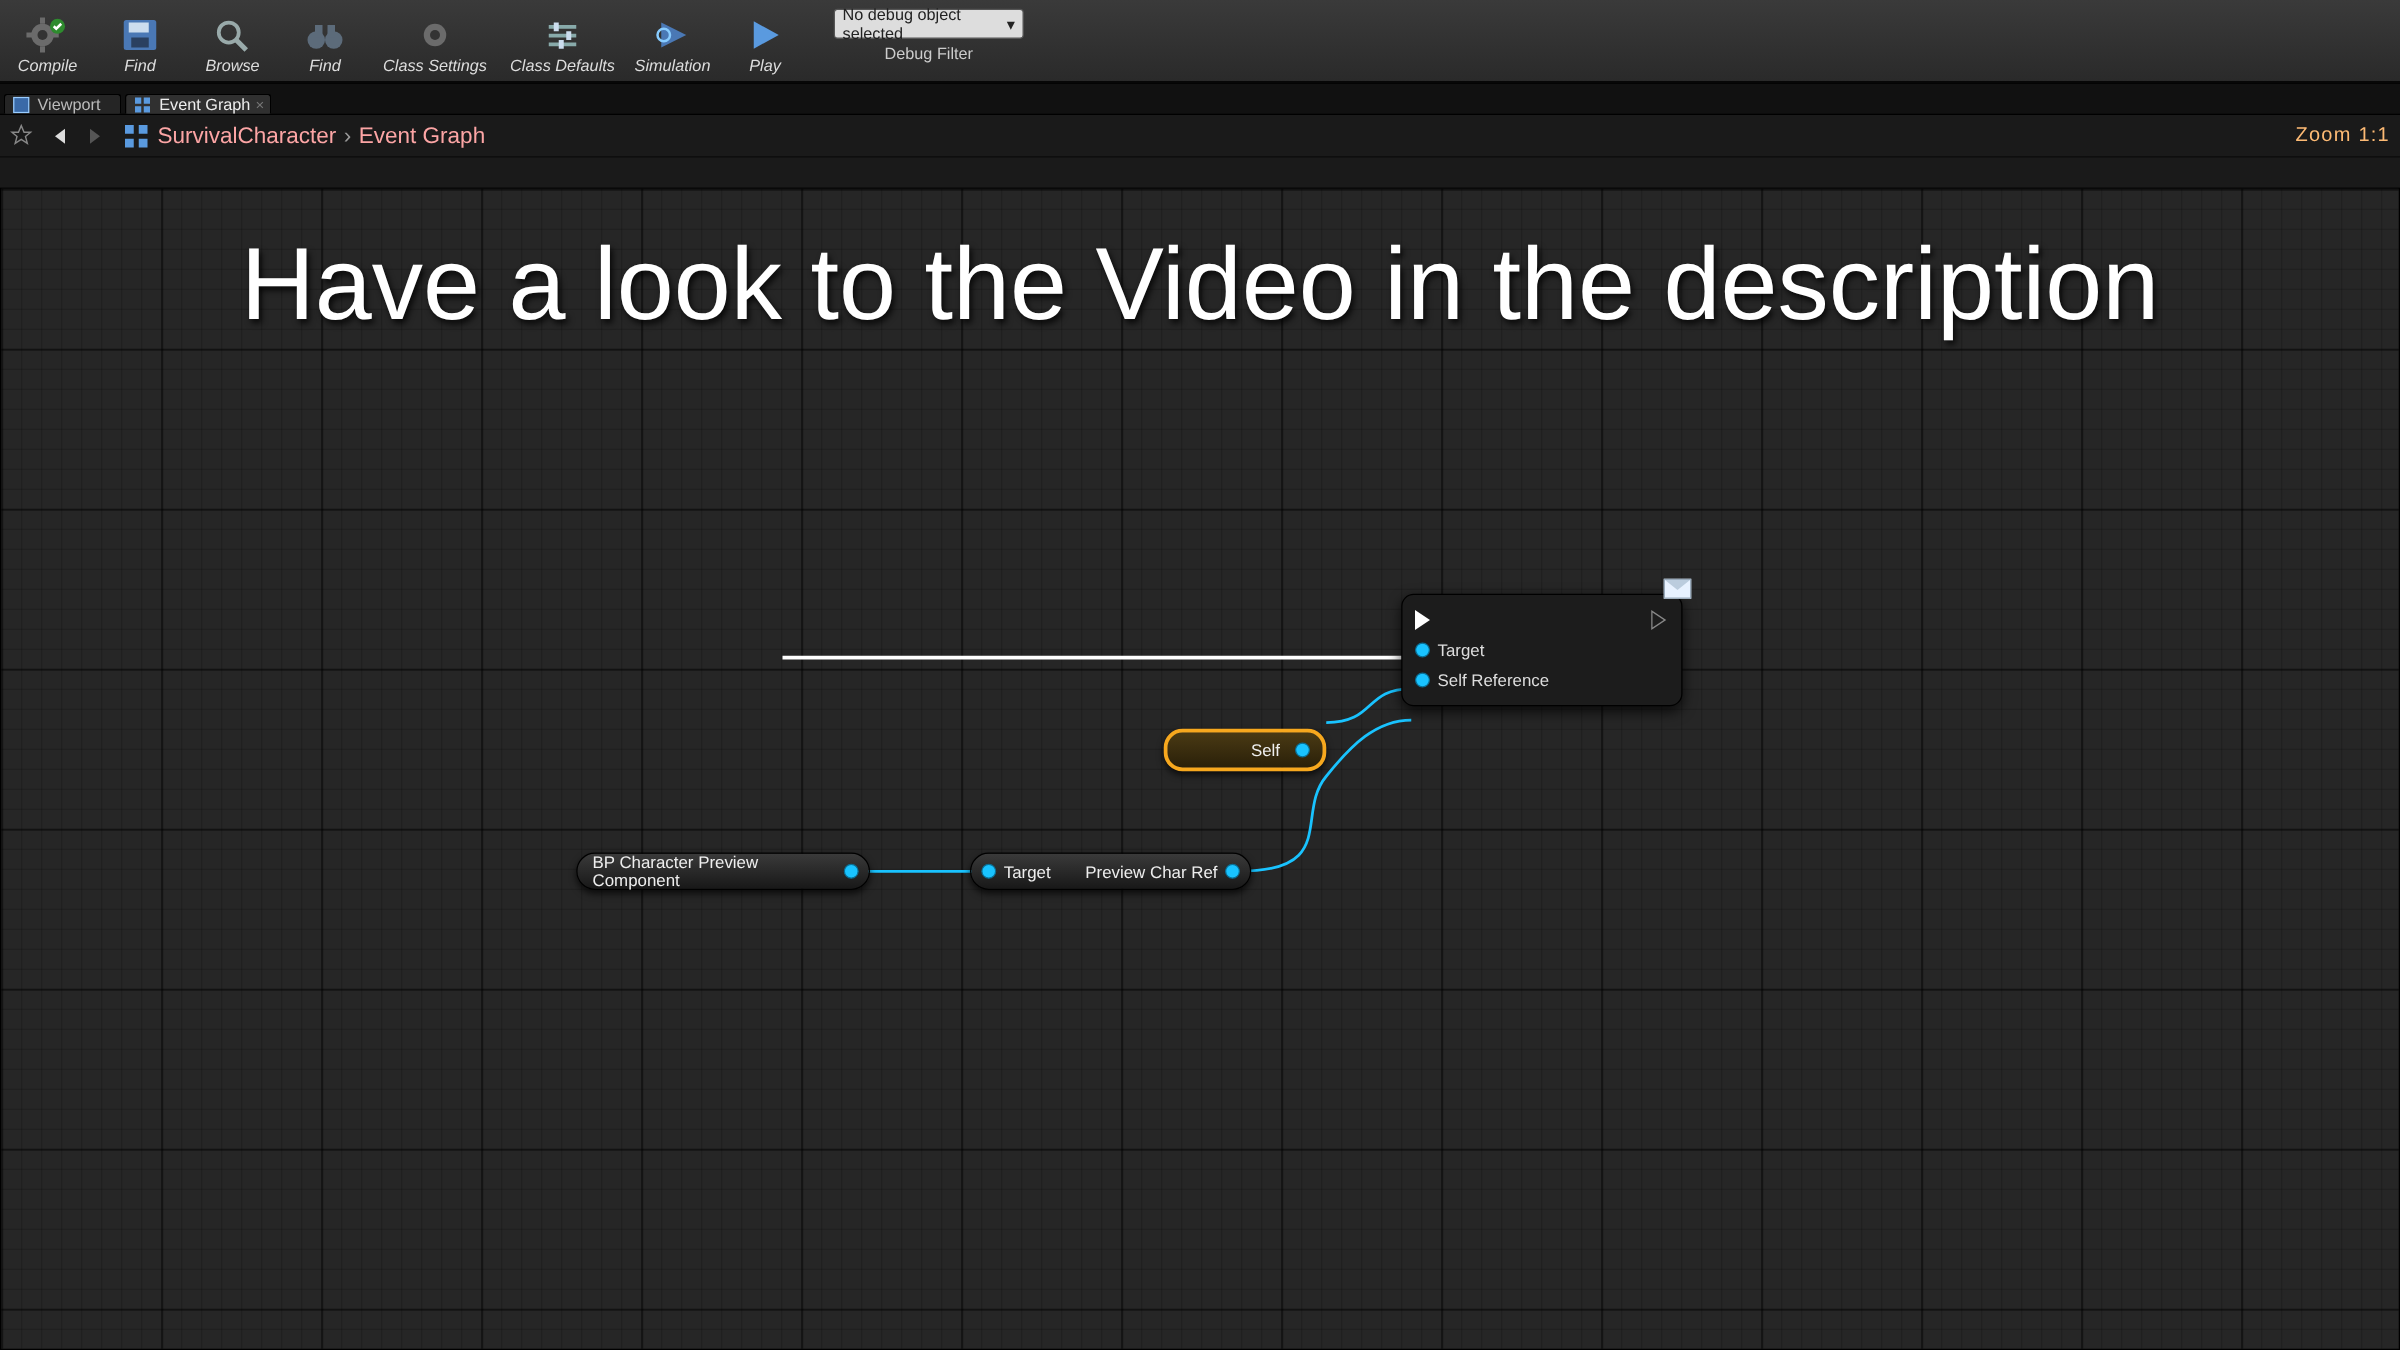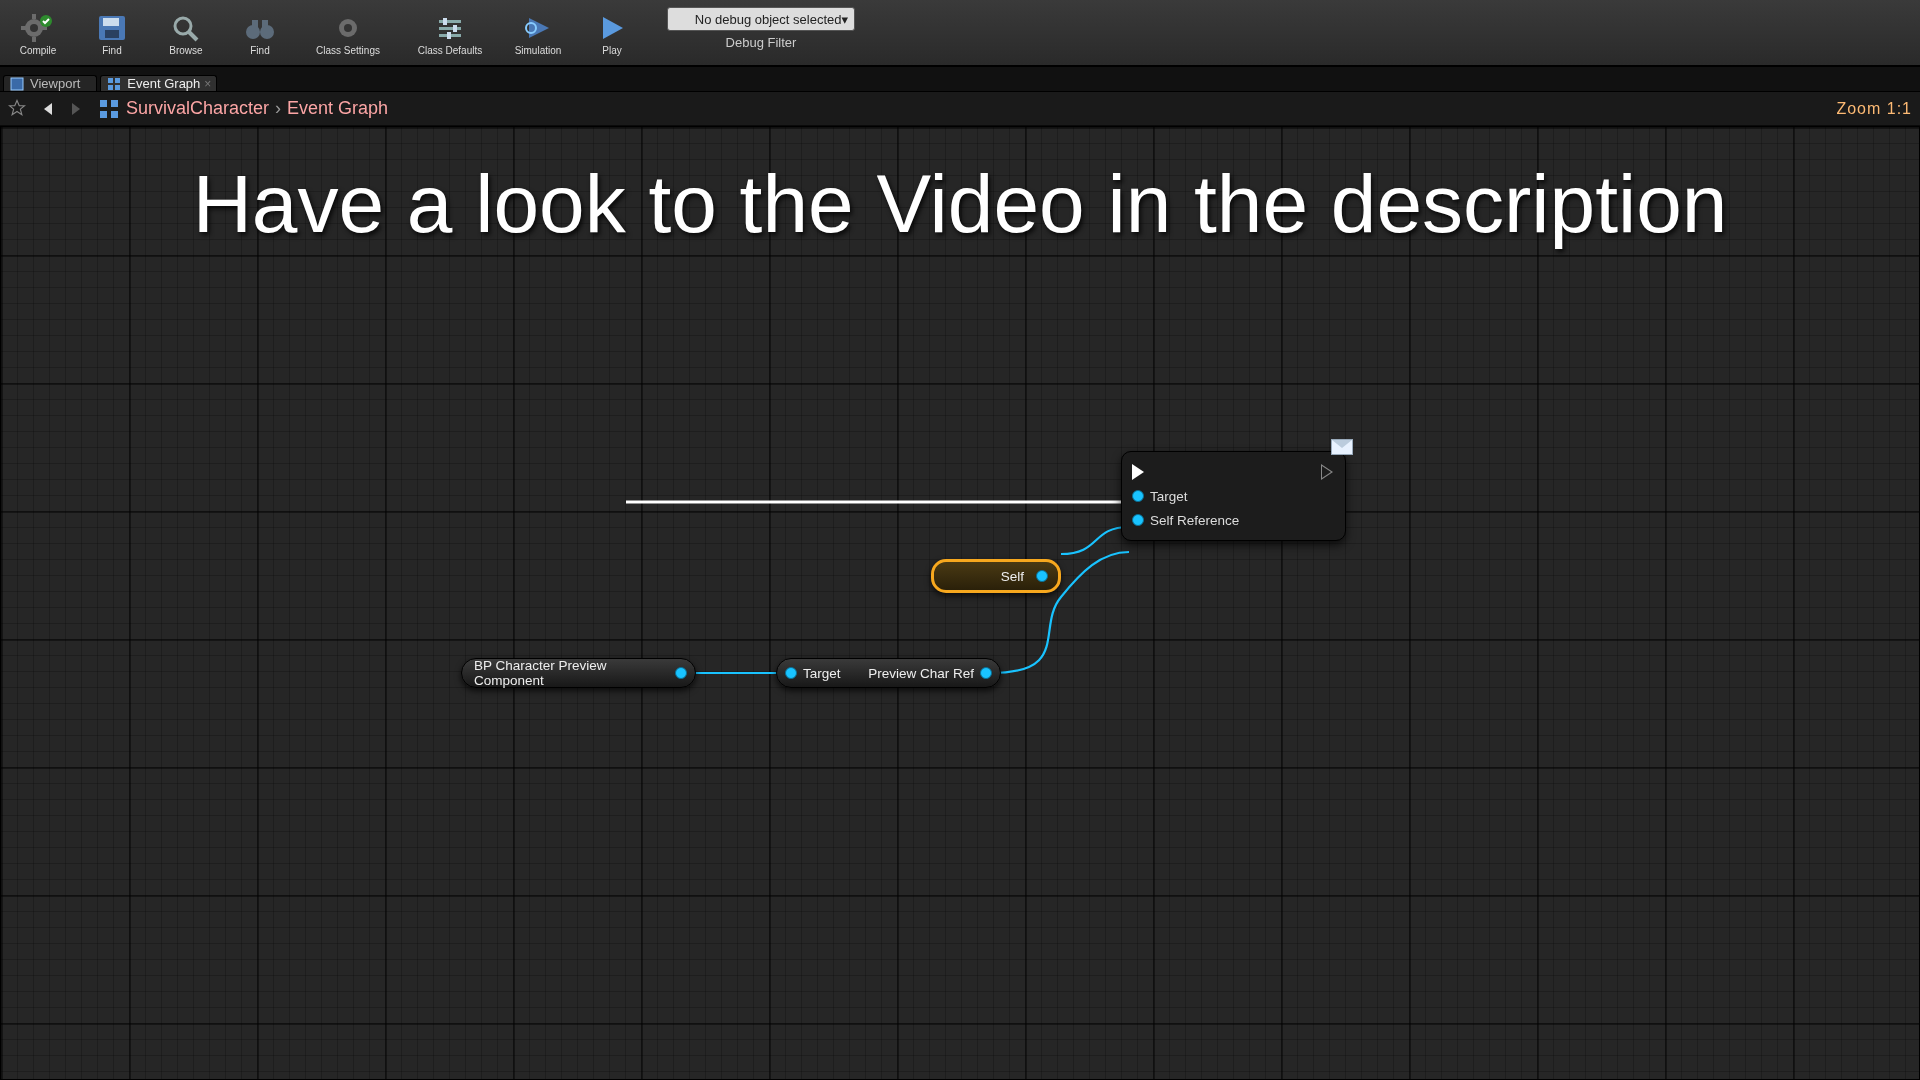--- a/index.html
+++ b/index.html
@@ -12,26 +12,26 @@
   border-bottom:1px solid #000;
   padding:3px 4px 0 4px;
 }
 .tool-btn {
   display:flex; flex-direction:column; align-items:center; justify-content:flex-end;
   width:68px; height:60px; margin-right:6px; border-radius:4px;
   cursor:pointer; user-select:none;
 }
 .tool-btn.wide { width:96px; }
 .tool-btn .ico { width:34px; height:30px; display:flex; align-items:center; justify-content:center; }
-.tool-btn .lbl { font-size:10px; color:#ddd; margin-top:2px; height:18px; text-align:center;}
+.tool-btn .lbl { font-size:13px; color:#ddd; margin-top:2px; height:18px; text-align:center;font-style:italic;}
 .debug-filter { display:flex; flex-direction:column; align-items:center; margin-left:15px; }
 .debug-select {
   background:#ddd; color:#222; font-size:13px; border:1px solid #555;
-  border-radius:3px; padding:2px 6px; width:188px; height:24px; margin-top:4px;
-  display:flex; align-items:center; justify-content:flex-end;
+  border-radius:3px; padding:2px 6px; width:152px; height:24px; margin-top:4px;
+  display:flex; align-items:center; justify-content:flex-start;
 }
 .debug-lbl { font-size:13px; color:#ccc; margin-top:4px; }
 
 
 .tabbar {
   display:flex; height:26px; background:#111; border-top:1px solid #000;
   border-bottom:1px solid #000; align-items:flex-end; padding-left:3px;
 }
 .tab {
   display:flex; align-items:center; background:#252525; color:#bbb;
@@ -63,20 +63,21 @@
   position:absolute; inset:0;
   background-color:#262626;
   background-image:
     linear-gradient(rgba(0,0,0,.45) 2px, transparent 2px),
     linear-gradient(90deg, rgba(0,0,0,.45) 2px, transparent 2px),
     linear-gradient(rgba(0,0,0,.2) 1px, transparent 1px),
     linear-gradient(90deg, rgba(0,0,0,.2) 1px, transparent 1px);
   background-size: 128px 128px, 128px 128px, 16px 16px, 16px 16px;
   border:1px solid #000;
   overflow:hidden;
+  margin-top:24px;
 }
 .watermark {
   position:absolute; right:18px; bottom:4px; font-size:58px; font-weight:900;
   color:rgba(120,120,120,0.22); letter-spacing:3px; font-family:Arial, sans-serif;
 }
 
 
 .overlay-text {
   position:absolute; left:50%; transform:translateX(-50%);
   top:26px; width:1760px; text-align:center;

